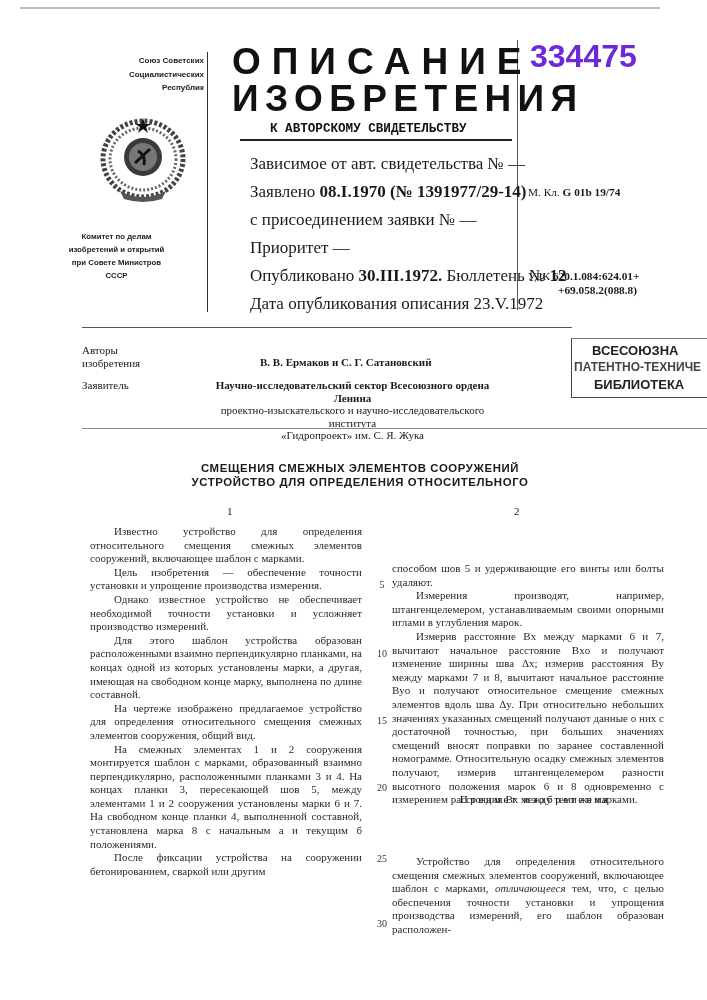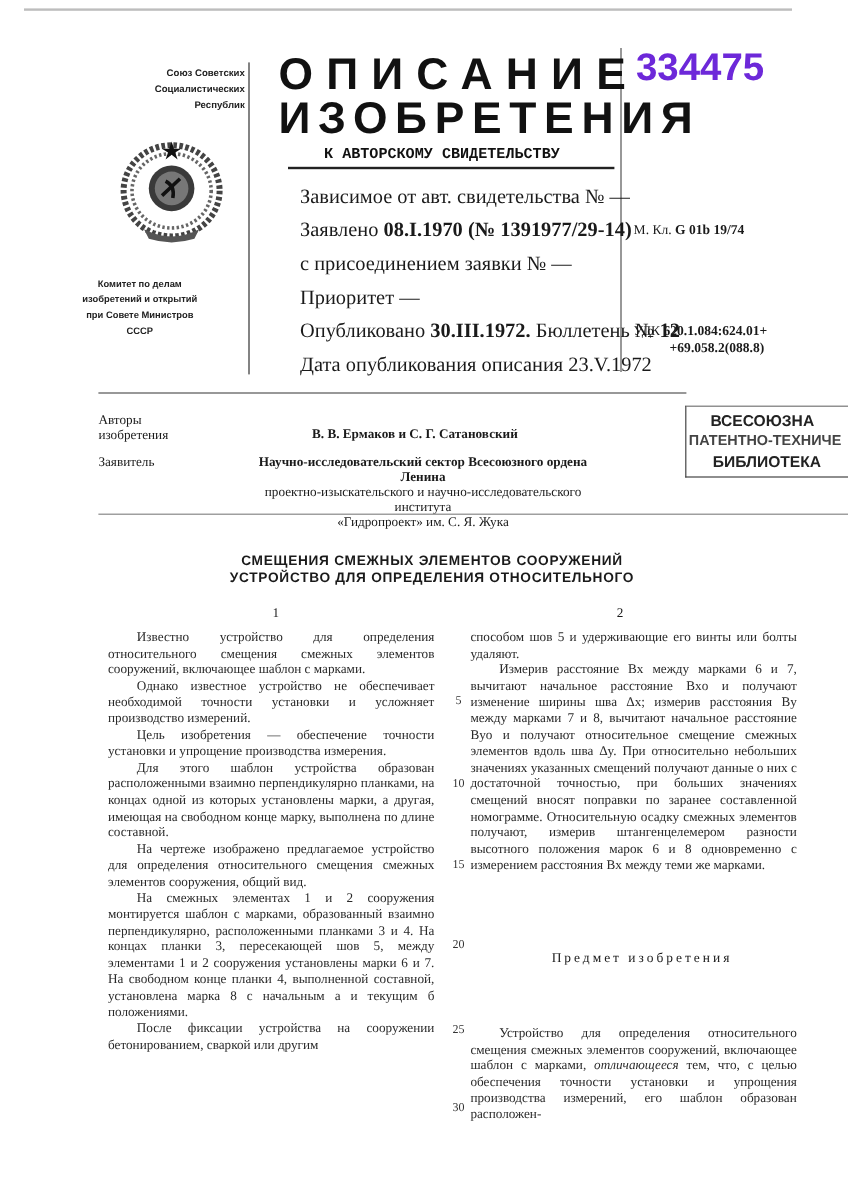--- a/index.html
+++ b/index.html
@@ -31,21 +31,21 @@
   .authors { left: 260px; top: 356px; font-size: 11px; font-weight: bold; }
   .applicant { left: 200px; top: 379px; width: 305px; text-align: center; font-size: 11px; font-weight: bold; line-height: 12.6px; }
   .stamp { left: 571px; top: 338px; width: 136px; height: 58px; border-left: 1px solid #444; border-top: 1px solid #777; border-bottom: 1px solid #444;
            font-family: "Liberation Sans", sans-serif; font-weight: bold; color: #222; }
   .stamp div { position: absolute; white-space: nowrap; }
   .doc-title { left: 100px; top: 461px; width: 520px; text-align: center; font-family: "Liberation Sans", sans-serif;
                font-weight: bold; font-size: 11.4px; letter-spacing: 0.6px; line-height: 14px; }
   .colnum { top: 505px; font-size: 11px; }
   .col { top: 525px; width: 272px; font-size: 11px; line-height: 13.6px; text-align: justify; color: #2a2a2a; }
   .col p { margin: 0; text-indent: 24px; }
-  .col p.noind { text-indent: 0; }
+  .col p.noind { text-indent: 0; margin-top: 37px; }
   .col i { font-style: italic; }
   .lnum { left: 374px; font-size: 10px; width: 16px; text-align: center; color: #333; }
   .subject { left: 420px; top: 793px; width: 230px; text-align: center; font-size: 11.2px; letter-spacing: 2.5px; }
 </style>
 </head>
 <body>
 
 <div class="abs topline"></div>
 
 <div class="abs gov">
@@ -132,37 +132,38 @@
 <div class="abs doc-title">
   <div>СМЕЩЕНИЯ СМЕЖНЫХ ЭЛЕМЕНТОВ СООРУЖЕНИЙ</div>
   <div>УСТРОЙСТВО ДЛЯ ОПРЕДЕЛЕНИЯ ОТНОСИТЕЛЬНОГО</div>
 </div>
 
 <div class="abs colnum" style="left:227px">1</div>
 <div class="abs colnum" style="left:514px">2</div>
 
 <div class="abs col" style="left:90px">
   <p>Известно устройство для определения относительного смещения смежных элементов сооружений, включающее шаблон с марками.</p>
+  <p>Цель изобретения — обеспечение точности установки и упрощение производства измерения.</p>
   <p>Однако известное устройство не обеспечивает необходимой точности установки и усложняет производство измерений.</p>
-  <p>Цель изобретения — обеспечение точности установки и упрощение производства измерения.</p>
   <p>Для этого шаблон устройства образован расположенными взаимно перпендикулярно планками, на концах одной из которых установлены марки, а другая, имеющая на свободном конце марку, выполнена по длине составной.</p>
   <p>На чертеже изображено предлагаемое устройство для определения относительного смещения смежных элементов сооружения, общий вид.</p>
   <p>На смежных элементах 1 и 2 сооружения монтируется шаблон с марками, образованный взаимно перпендикулярно, расположенными планками 3 и 4. На концах планки 3, пересекающей шов 5, между элементами 1 и 2 сооружения установлены марки 6 и 7. На свободном конце планки 4, выполненной составной, установлена марка 8 с начальным а и текущим б положениями.</p>
   <p>После фиксации устройства на сооружении бетонированием, сваркой или другим</p>
 </div>
 
 <div class="abs lnum" style="top:579px">5</div>
 <div class="abs lnum" style="top:648px">10</div>
 <div class="abs lnum" style="top:715px">15</div>
 <div class="abs lnum" style="top:782px">20</div>
 <div class="abs lnum" style="top:853px">25</div>
 <div class="abs lnum" style="top:918px">30</div>
 
 <div class="abs col" style="left:392px">
   <p class="noind">способом шов 5 и удерживающие его винты или болты удаляют.</p>
+  <p>Измерения производят, например, штангенцелемером, устанавливаемым своими опорными иглами в углубления марок.</p>
   <p>Измерив расстояние Bx между марками 6 и 7, вычитают начальное расстояние Bxo и получают изменение ширины шва Δx; измерив расстояния By между марками 7 и 8, вычитают начальное расстояние Byo и получают относительное смещение смежных элементов вдоль шва Δy. При относительно небольших значениях указанных смещений получают данные о них с достаточной точностью, при больших значениях смещений вносят поправки по заранее составленной номограмме. Относительную осадку смежных элементов получают, измерив штангенцелемером разности высотного положения марок 6 и 8 одновременно с измерением расстояния Bx между теми же марками.</p>
 </div>
 
 <div class="abs subject">Предмет изобретения</div>
 
 <div class="abs col" style="left:392px; top:855px">
   <p>
     <span>Устройство для определения относительного смещения смежных элементов сооружений, включающее шаблон с марками,</span>
     <i>отличающееся</i>
     <span>тем, что, с целью обеспечения точности установки и упрощения производства измерений, его шаблон образован расположен-</span>

